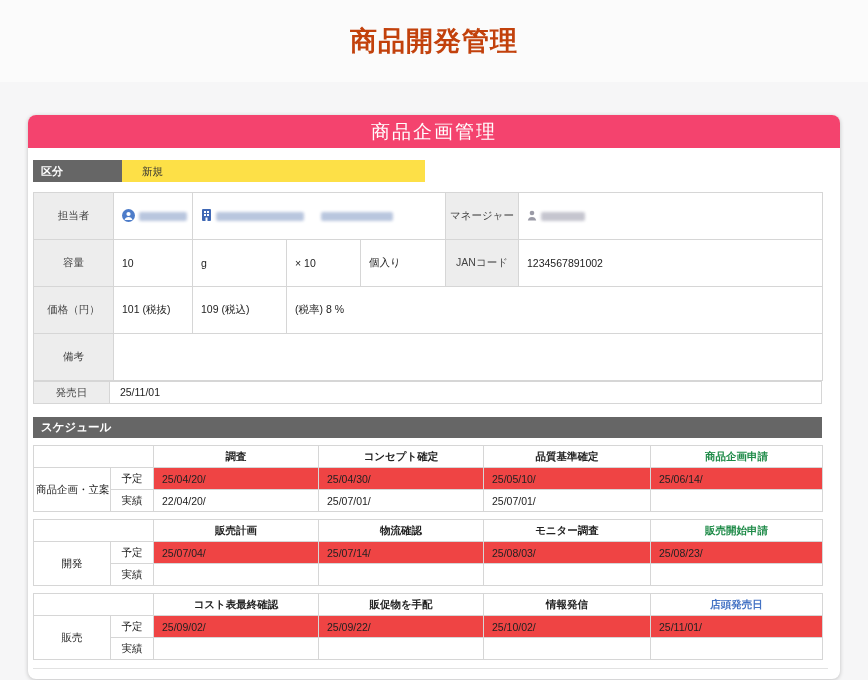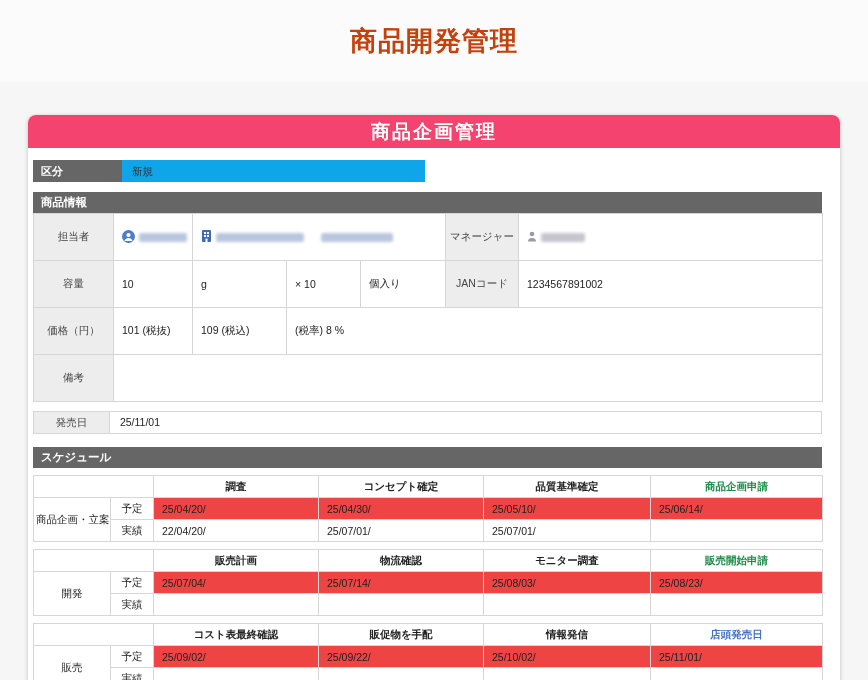--- a/index.html
+++ b/index.html
@@ -11,32 +11,32 @@
   .top-band { background:#fbfbfb; height:82px; display:flex; align-items:center; justify-content:center; }
   .page-title { font-size:27px; font-weight:bold; color:#c2410c; letter-spacing:1px; }
 
   .card {
     width:812px; margin:33px 0 0 28px; background:#fff;
     border-radius:8px; box-shadow:0 1px 4px rgba(0,0,0,.22);
   }
   .card-header {
     height:33px; background:#f4436e; border-radius:8px 8px 0 0;
     display:flex; align-items:center; justify-content:center;
-    color:#fff; font-size:19px; font-weight:700; letter-spacing:2px;
+    color:#fff; font-size:19px; font-weight:400; letter-spacing:2px;
   }
   .card-body { padding:10px 18px 10px 5px; }
 
   .kubun-row { display:flex; margin:2px 0 10px 0; }
   .kubun-label {
     width:89px; height:22px; background:#666; color:#fff;
     font-size:11px; font-weight:bold; line-height:22px; padding-left:8px;
   }
   .kubun-value {
-    width:303px; height:22px; background:#0ea5e9; font-size:10.5px;
-    color:#333; line-height:22px; padding-left:10px;
+    width:303px; height:22px; background:#fde047; font-size:10.5px;
+    color:#333; line-height:22px; padding-left:20px;
   }
 
   .section-bar {
     height:21px; background:#666; color:#fff; font-size:11.5px;
     font-weight:bold; line-height:21px; padding-left:8px;
   }
 
   table { border-collapse:collapse; table-layout:fixed; width:789px; }
   td {
     border:1px solid #d6d6d6; height:22px; font-size:10.5px;
@@ -45,21 +45,21 @@
   td.lbl { background:#ededed; text-align:center; color:#444; padding:16px 2px; }
 
   .icon { display:inline-block; vertical-align:-2px; margin-right:4px; }
   .blur {
     display:inline-block; height:9px; border-radius:2px;
     background:#b9c6de; filter:blur(1.5px); vertical-align:middle;
   }
   .blur.gray { background:#c5c5cf; }
   .dot { display:inline-block; width:8px; height:8px; border-radius:50%; background:#e3000f; margin-right:5px; vertical-align:-1px; }
 
-  .release-row { display:flex; margin-top:9px; }
+  .release-row { display:flex; }
   .release-label {
     width:80px; height:23px; background:#ededed; border:1px solid #d6d6d6;
     font-size:10.5px; color:#444; text-align:center; line-height:21px;
   }
   .release-value {
     width:741px; height:23px; border:1px solid #d6d6d6; border-left:none;
     font-size:10.5px; line-height:21px; padding-left:10px;
   }
 
   .sched-bar { margin-top:13px; }
@@ -83,21 +83,20 @@
 
 <div class="card">
   <div class="card-header">商品企画管理</div>
   <div class="card-body">
 
     <div class="kubun-row">
       <div class="kubun-label">区分</div>
       <div class="kubun-value">新規</div>
     </div>
 
-    <div class="section-bar">商品情報</div>
 
     <table>
       <colgroup>
         <col style="width:80px">
           <col style="width:79px">
           <col style="width:94px">
         <col style="width:74px">
           <col style="width:85px">
           <col style="width:73px">
           <col style="width:304px">

